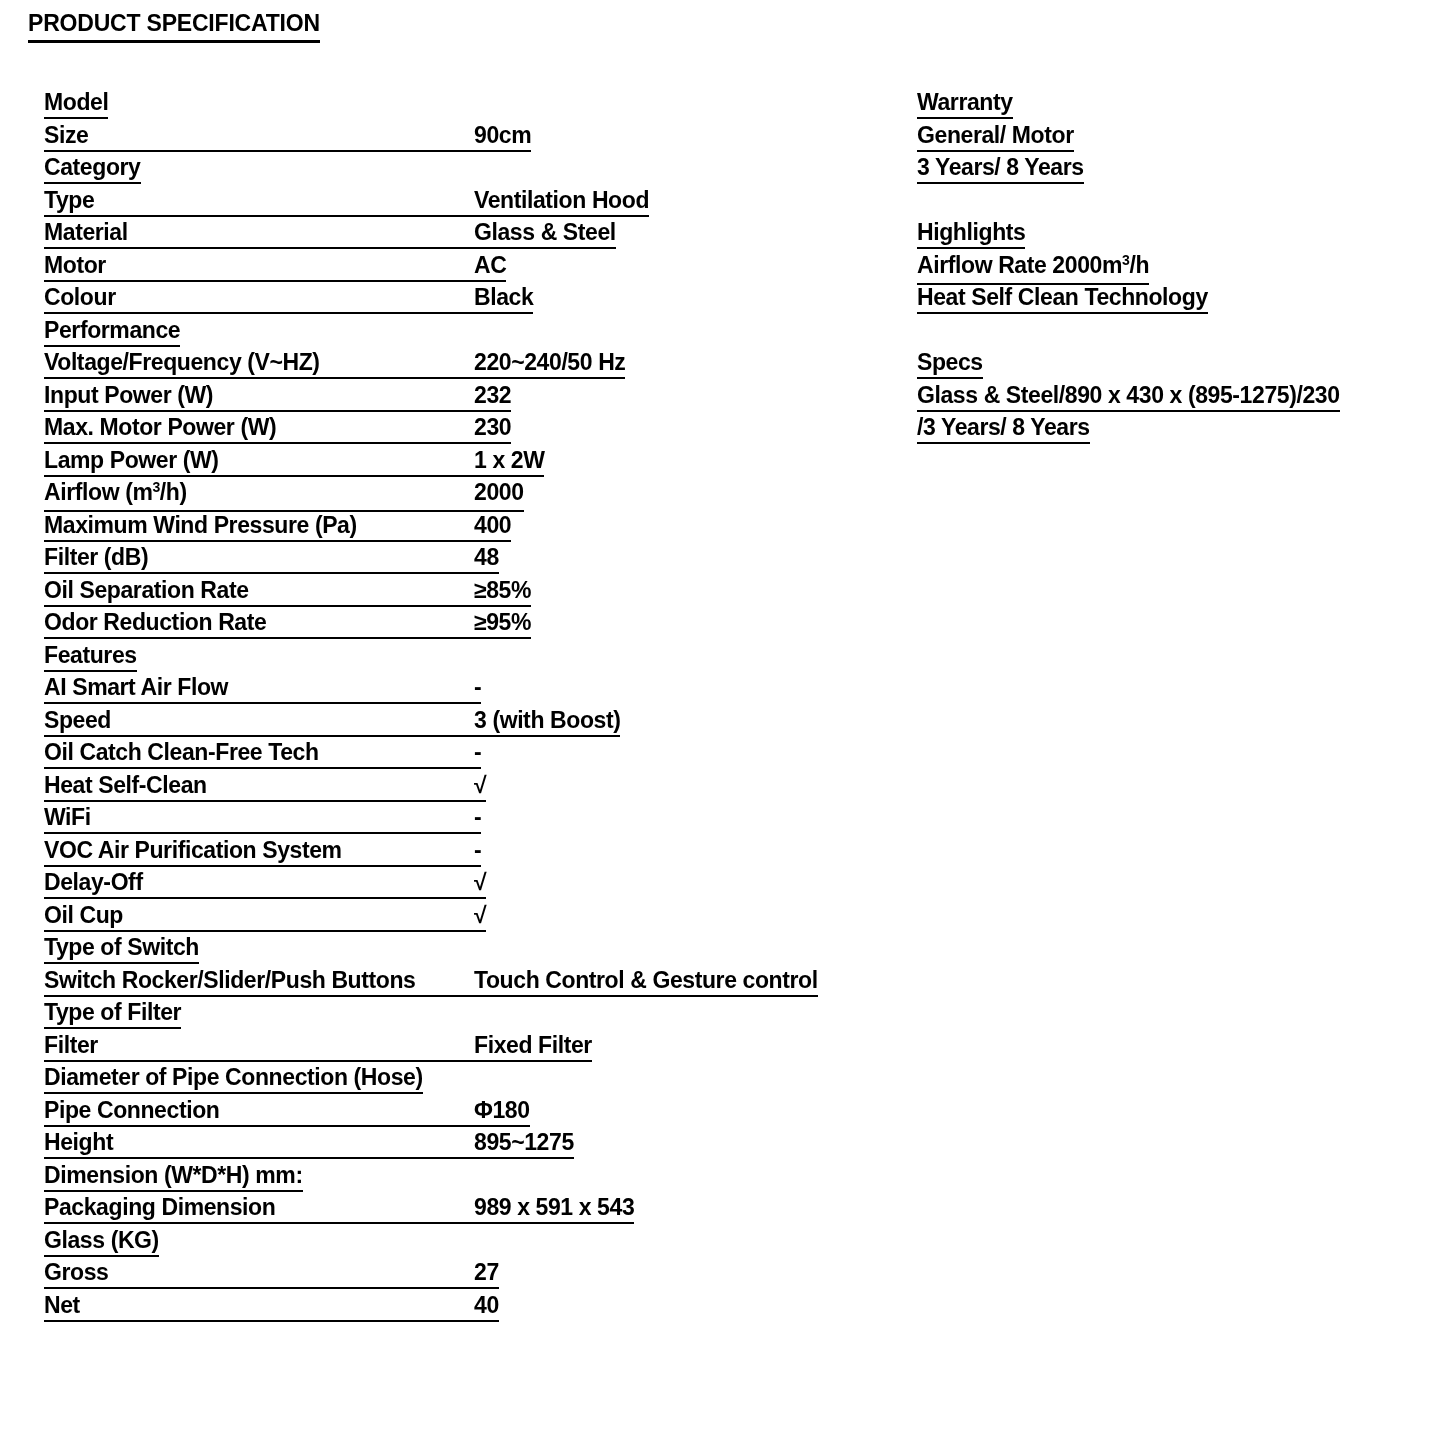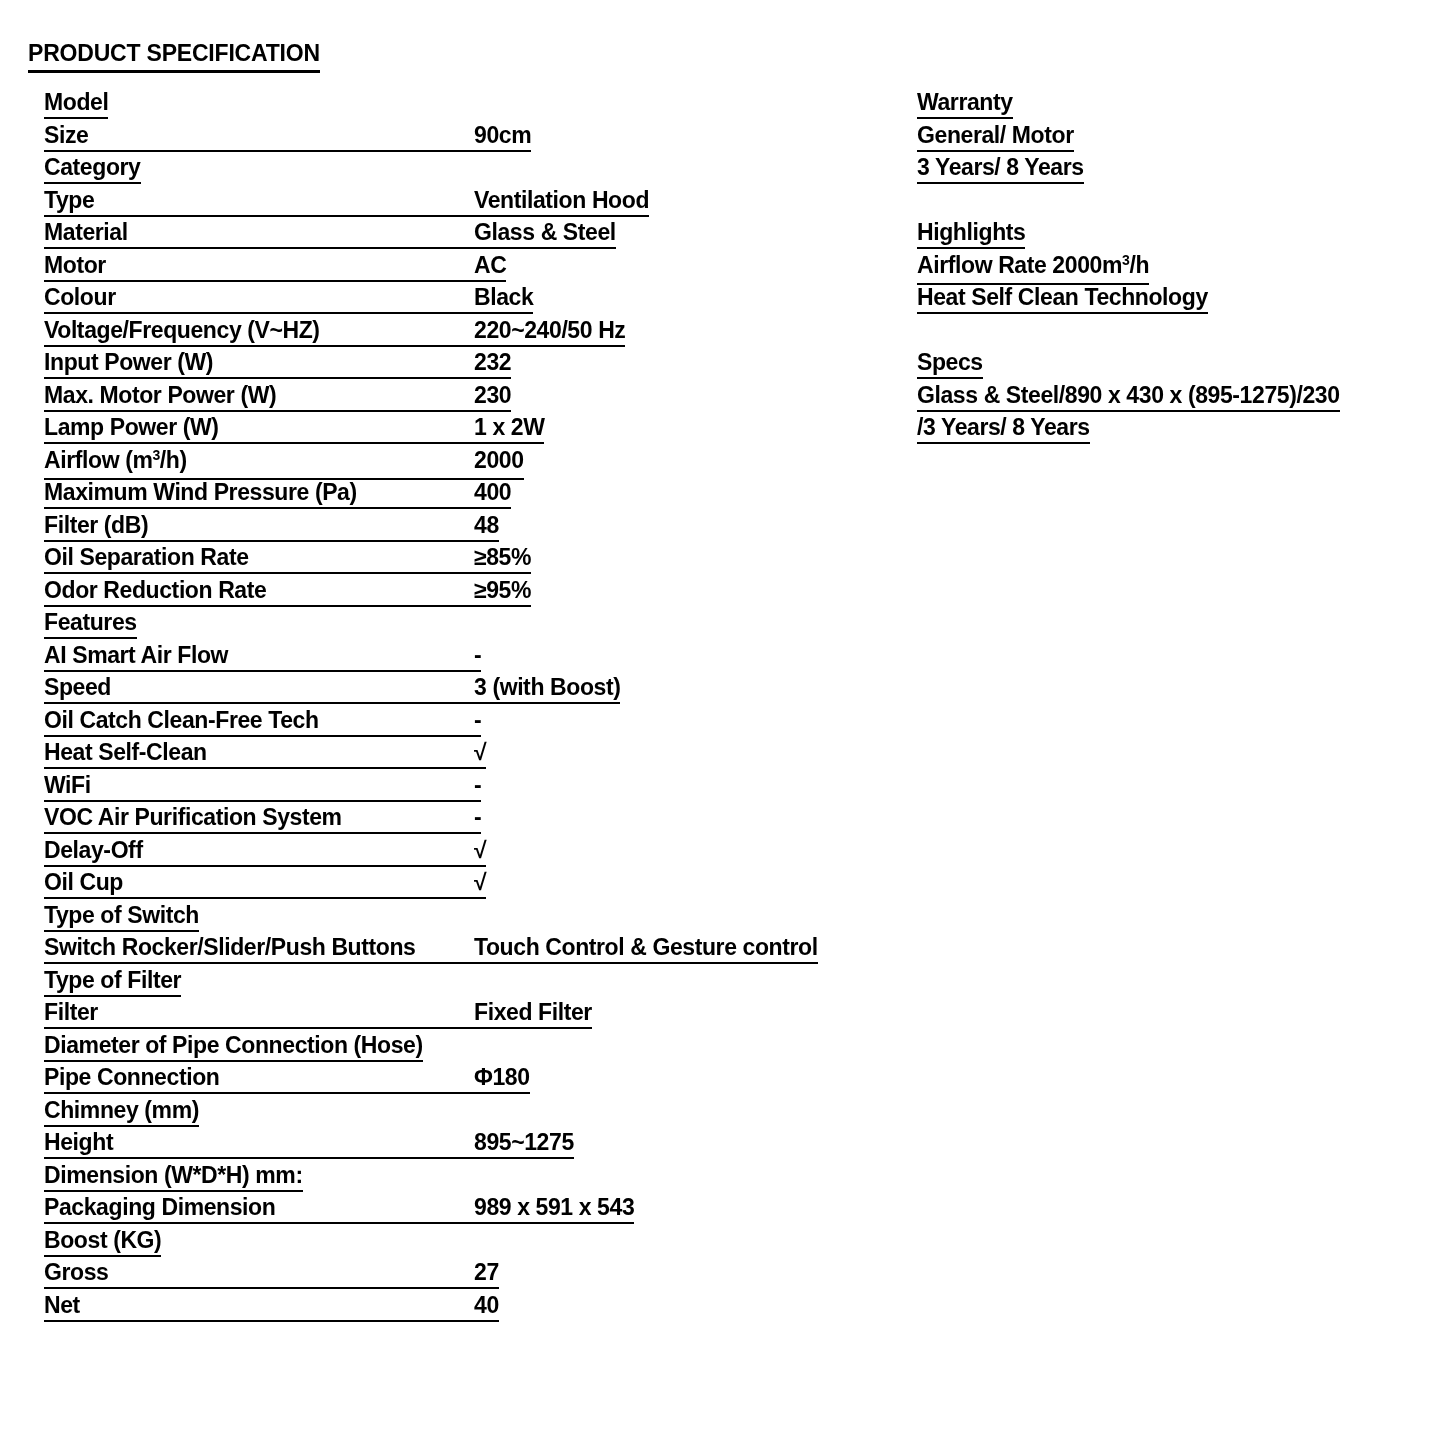--- a/index.html
+++ b/index.html
@@ -13,21 +13,21 @@
     background: #ffffff;
     color: #000000;
     font-family: "Liberation Sans", "DejaVu Sans", sans-serif;
     font-weight: 700;
     font-stretch: condensed;
     overflow: hidden;
   }
   .page-title {
     position: absolute;
     left: 28px;
-    top: 40px;
+    top: 10px;
     font-size: 23px;
     line-height: 27px;
     letter-spacing: -0.2px;
     border-bottom: 3px solid #000;
     padding-bottom: 3px;
     white-space: nowrap;
   }
   .spec-table {
     position: absolute;
     left: 44px;
@@ -75,20 +75,21 @@
   <div class="page-title">PRODUCT SPECIFICATION</div>
 
   <div class="spec-table" id="left-table">
       <div class="spec-row"><span class="row-line"><span class="spec-label">Model</span></span></div>
       <div class="spec-row"><span class="row-line"><span class="spec-label with-value">Size</span><span class="spec-value">90cm</span></span></div>
       <div class="spec-row"><span class="row-line"><span class="spec-label">Category</span></span></div>
       <div class="spec-row"><span class="row-line"><span class="spec-label with-value">Type</span><span class="spec-value">Ventilation Hood</span></span></div>
       <div class="spec-row"><span class="row-line"><span class="spec-label with-value">Material</span><span class="spec-value">Glass &amp; Steel</span></span></div>
       <div class="spec-row"><span class="row-line"><span class="spec-label with-value">Motor</span><span class="spec-value">AC</span></span></div>
       <div class="spec-row"><span class="row-line"><span class="spec-label with-value">Colour</span><span class="spec-value">Black</span></span></div>
+      <div class="spec-row"><span class="row-line"><span class="spec-label">Performance</span></span></div>
       <div class="spec-row"><span class="row-line"><span class="spec-label with-value">Voltage/Frequency (V~HZ)</span><span class="spec-value">220~240/50 Hz</span></span></div>
       <div class="spec-row"><span class="row-line"><span class="spec-label with-value">Input Power (W)</span><span class="spec-value">232</span></span></div>
       <div class="spec-row"><span class="row-line"><span class="spec-label with-value">Max. Motor Power (W)</span><span class="spec-value">230</span></span></div>
       <div class="spec-row"><span class="row-line"><span class="spec-label with-value">Lamp Power (W)</span><span class="spec-value">1 x 2W</span></span></div>
       <div class="spec-row"><span class="row-line"><span class="spec-label with-value">Airflow (m<span class="sup">3</span>/h)</span><span class="spec-value">2000</span></span></div>
       <div class="spec-row"><span class="row-line"><span class="spec-label with-value">Maximum Wind Pressure (Pa)</span><span class="spec-value">400</span></span></div>
       <div class="spec-row"><span class="row-line"><span class="spec-label with-value">Filter (dB)</span><span class="spec-value">48</span></span></div>
       <div class="spec-row"><span class="row-line"><span class="spec-label with-value">Oil Separation Rate</span><span class="spec-value">≥85%</span></span></div>
       <div class="spec-row"><span class="row-line"><span class="spec-label with-value">Odor Reduction Rate</span><span class="spec-value">≥95%</span></span></div>
       <div class="spec-row"><span class="row-line"><span class="spec-label">Features</span></span></div>
@@ -99,25 +100,24 @@
       <div class="spec-row"><span class="row-line"><span class="spec-label with-value">WiFi</span><span class="spec-value">-</span></span></div>
       <div class="spec-row"><span class="row-line"><span class="spec-label with-value">VOC Air Purification System</span><span class="spec-value">-</span></span></div>
       <div class="spec-row"><span class="row-line"><span class="spec-label with-value">Delay-Off</span><span class="spec-value">√</span></span></div>
       <div class="spec-row"><span class="row-line"><span class="spec-label with-value">Oil Cup</span><span class="spec-value">√</span></span></div>
       <div class="spec-row"><span class="row-line"><span class="spec-label">Type of Switch</span></span></div>
       <div class="spec-row"><span class="row-line"><span class="spec-label with-value">Switch Rocker/Slider/Push Buttons</span><span class="spec-value">Touch Control &amp; Gesture control</span></span></div>
       <div class="spec-row"><span class="row-line"><span class="spec-label">Type of Filter</span></span></div>
       <div class="spec-row"><span class="row-line"><span class="spec-label with-value">Filter</span><span class="spec-value">Fixed Filter</span></span></div>
       <div class="spec-row"><span class="row-line"><span class="spec-label">Diameter of Pipe Connection (Hose)</span></span></div>
       <div class="spec-row"><span class="row-line"><span class="spec-label with-value">Pipe Connection</span><span class="spec-value">Φ180</span></span></div>
-      <div class="spec-row"><span class="row-line"><span class="spec-label">Chimney (mm)</span></span></div>
       <div class="spec-row"><span class="row-line"><span class="spec-label with-value">Height</span><span class="spec-value">895~1275</span></span></div>
       <div class="spec-row"><span class="row-line"><span class="spec-label">Dimension (W*D*H) mm:</span></span></div>
       <div class="spec-row"><span class="row-line"><span class="spec-label with-value">Packaging Dimension</span><span class="spec-value">989 x 591 x 543</span></span></div>
-      <div class="spec-row"><span class="row-line"><span class="spec-label">Boost (KG)</span></span></div>
+      <div class="spec-row"><span class="row-line"><span class="spec-label">Glass (KG)</span></span></div>
       <div class="spec-row"><span class="row-line"><span class="spec-label with-value">Gross</span><span class="spec-value">27</span></span></div>
       <div class="spec-row"><span class="row-line"><span class="spec-label with-value">Net</span><span class="spec-value">40</span></span></div>
     </div>
 
   <div class="side-panel" id="right-panel">
       <div class="panel-row"><span class="row-line">Warranty</span></div>
       <div class="panel-row"><span class="row-line">General/ Motor</span></div>
       <div class="panel-row"><span class="row-line">3 Years/ 8 Years</span></div>
       <div class="panel-row spacer"></div>
       <div class="panel-row"><span class="row-line">Highlights</span></div>

